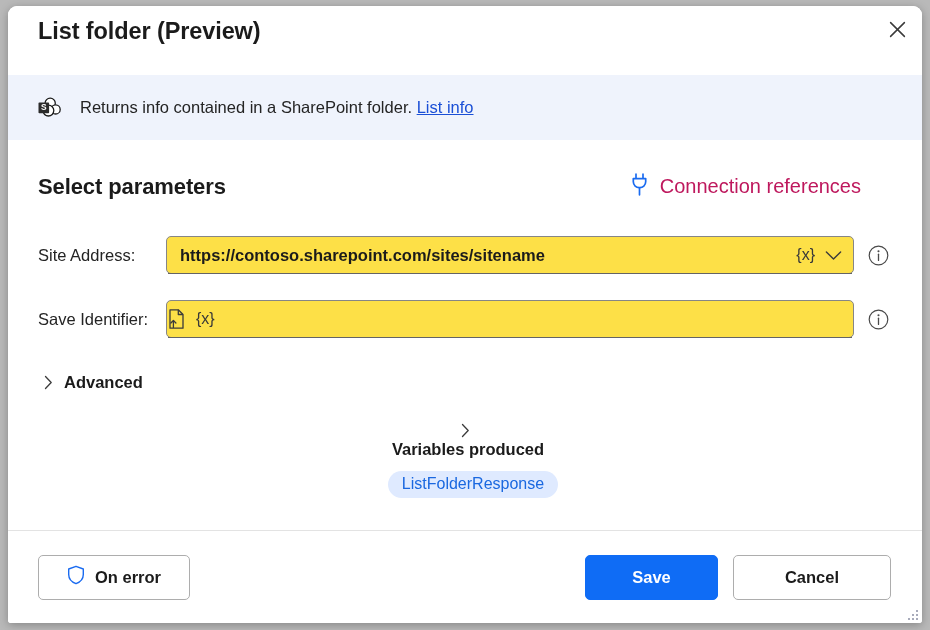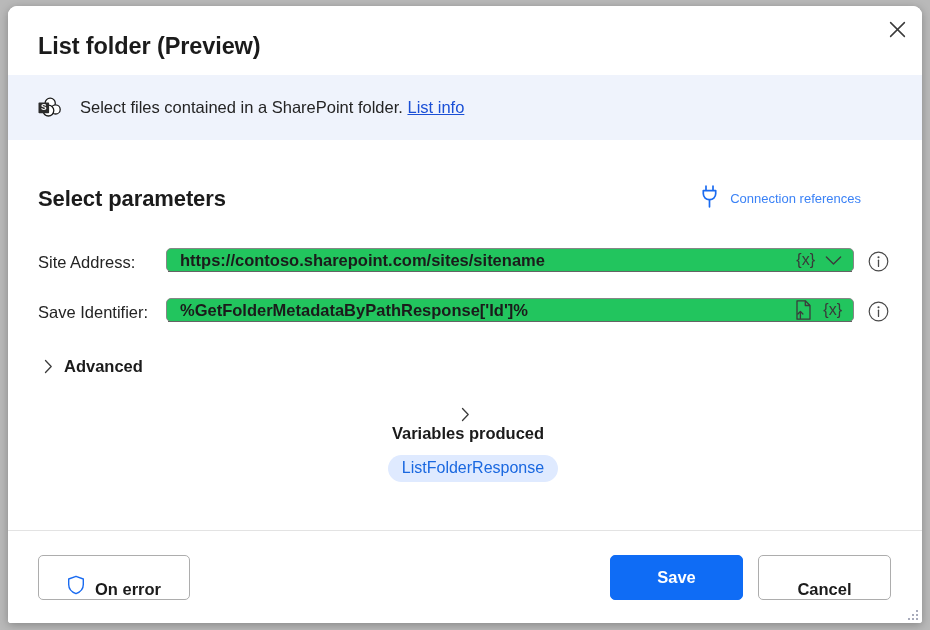--- a/index.html
+++ b/index.html
@@ -33,21 +33,21 @@
   
   .titlebar {
     height: 69px;
     flex: 0 0 69px;
     position: relative;
     background: #ffffff;
   }
   .title-text {
     position: absolute;
     left: 30px;
-    top: 27px;
+    top: 12px;
     font-size: 23.5px;
     font-weight: 600;
     color: #1b1b1b;
     letter-spacing: -0.1px;
   }
   .close-btn {
     position: absolute;
     right: 2px;
     top: 0;
     width: 46px;
@@ -96,63 +96,62 @@
     background: #ffffff;
     position: relative;
     padding: 0 30px;
   }
 
   .section-head {
     display: flex;
     align-items: flex-end;
     justify-content: space-between;
     padding-top: 33px;
-    margin-top: 12px;
   }
   .section-title {
     font-size: 22px;
     font-weight: 600;
     color: #1b1b1b;
     letter-spacing: -0.1px;
   }
   .conn-ref {
     display: flex;
     align-items: center;
     gap: 12px;
     cursor: pointer;
     padding-right: 31px;
   }
   .conn-ref-label {
-    font-size: 13px;
-    color: #3b82f6;
+    font-size: 20px;
+    color: #be185d;
   }
 
   
   .param-row {
     display: flex;
-    align-items: flex-end;
+    align-items: center;
     margin-top: 24px;
   }
   #row-site { margin-top: 36px; }
   #row-file { margin-top: 26px; }
 
   .param-label {
     width: 128px;
     flex: 0 0 128px;
     font-size: 16.5px;
     color: #242424;
     text-align: left;
   }
   .field {
     position: relative;
     flex: 0 0 688px;
-    height: 24px;
+    height: 38px;
     border: 1px solid #868686;
     border-radius: 5px;
-    background: #22c55e;
+    background: #fde047;
     display: flex;
     align-items: center;
     box-sizing: border-box;
   }
   .field::after {
     content: "";
     position: absolute;
     left: 1px;
     right: 1px;
     bottom: -1px;
@@ -250,34 +249,33 @@
     justify-content: center;
     cursor: pointer;
     box-sizing: border-box;
     font-family: "Liberation Sans", sans-serif;
     padding: 0 14px;
   }
   .btn-secondary {
     background: #ffffff;
     border: 1px solid #adadad;
     color: #1b1b1b;
-    align-items: flex-end;
   }
   .btn-primary {
     background: #0f6cf5;
     border: 1px solid #0f6cf5;
     color: #ffffff;
   }
   #btn-onerror {
     width: 152px;
     gap: 10px;
     padding: 0;
   }
   #btn-save   { width: 133px; }
-  #btn-cancel { width: 133px; margin-left: 15px; }
+  #btn-cancel { width: 158px; margin-left: 15px; }
   .footer-right {
     margin-left: auto;
     display: flex;
     align-items: center;
     padding-right: 1px;
   }
 
   
   .grip {
     position: absolute;
@@ -316,21 +314,21 @@
     <span class="sp-icon">
       <svg width="26" height="26" viewBox="0 0 26 26" aria-hidden="true">
         <circle cx="13.2" cy="8.2" r="5.1" fill="#ffffff" stroke="#1b1b1b" stroke-width="1.3"></circle>
         <circle cx="18.6" cy="14.4" r="4.6" fill="#ffffff" stroke="#1b1b1b" stroke-width="1.3"></circle>
         <circle cx="11.4" cy="15.6" r="5.4" fill="#ffffff" stroke="#1b1b1b" stroke-width="1.3"></circle>
         <rect x="1.5" y="7.6" width="10.6" height="10.6" rx="0.8" fill="#2b2b2b"></rect>
         <text x="6.8" y="15.3" font-family="'Liberation Sans',sans-serif" font-size="8.4" font-weight="bold" fill="#ffffff" text-anchor="middle">S</text>
       </svg>
     </span>
     <span class="infobar-text">
-      <span>Select files contained in a SharePoint folder.</span>
+      <span>Returns info contained in a SharePoint folder.</span>
       <a class="infobar-link" href="#">List info</a>
     </span>
   </div>
 
   <div class="body">
 
     <div class="section-head">
       <div class="section-title">Select parameters</div>
       <div class="conn-ref">
         <span>
@@ -362,21 +360,20 @@
           <circle cx="10.5" cy="10.5" r="9.3" stroke="#4a4a4a" stroke-width="1.2" fill="none"></circle>
           <circle cx="10.5" cy="6.2" r="1.05" fill="#4a4a4a"></circle>
           <path d="M10.5 9.2 L10.5 15.4" stroke="#4a4a4a" stroke-width="1.3" stroke-linecap="round"></path>
         </svg>
       </span>
     </div>
 
     <div class="param-row" id="row-file">
       <div class="param-label">Save Identifier:</div>
       <div class="field">
-        <div class="field-value">%GetFolderMetadataByPathResponse['Id']%</div>
         <div class="field-adorn">
           <span class="filepick">
             <svg width="19" height="22" viewBox="0 0 19 22" aria-hidden="true">
               <path d="M3 1.8 L11.3 1.8 L16 6.5 L16 20.2 L3 20.2 Z" stroke="#3b3b3b" stroke-width="1.3" fill="none" stroke-linejoin="round"></path>
               <path d="M11.3 1.8 L11.3 6.5 L16 6.5" stroke="#3b3b3b" stroke-width="1.3" fill="none" stroke-linejoin="round"></path>
               <path d="M6.4 19.4 L6.4 12.6 M3.9 15 L6.4 12.4 L8.9 15" stroke="#3b3b3b" stroke-width="1.3" fill="none" stroke-linecap="round" stroke-linejoin="round"></path>
             </svg>
           </span>
           <span class="varx">{x}</span>
         </div>

